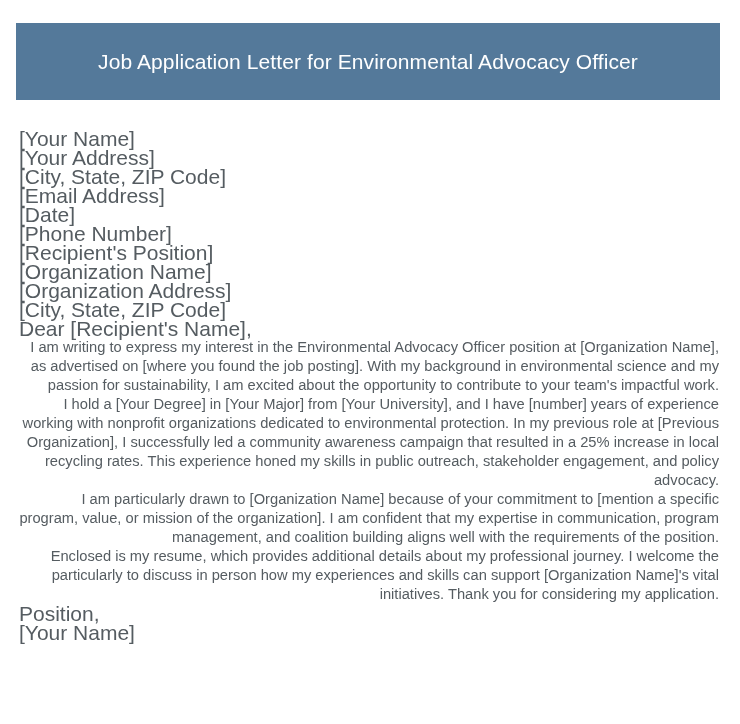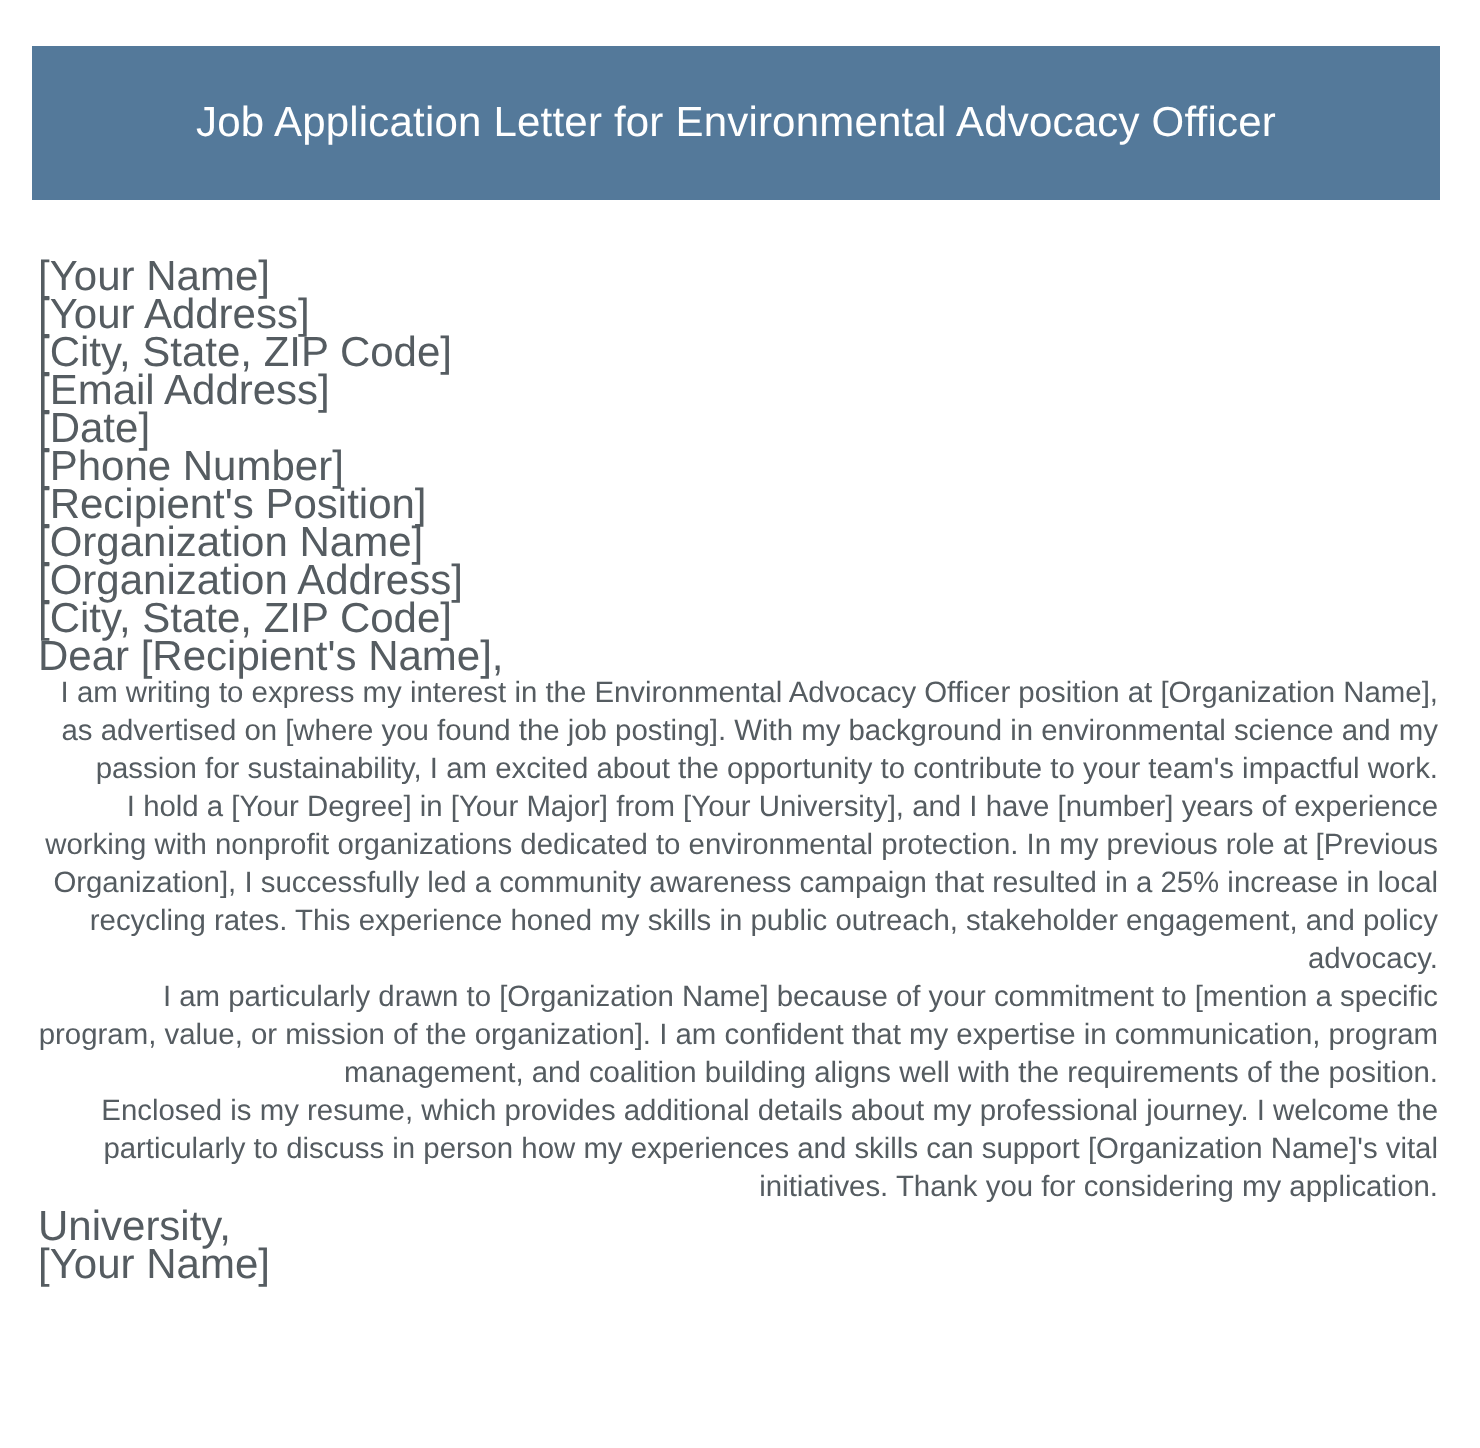--- a/index.html
+++ b/index.html
@@ -90,17 +90,17 @@
       <p class="letter-line">[Phone Number]</p>
       <p class="letter-line">[Recipient's Position]</p>
       <p class="letter-line">[Organization Name]</p>
       <p class="letter-line">[Organization Address]</p>
       <p class="letter-line">[City, State, ZIP Code]</p>
       <p class="letter-line">Dear [Recipient's Name],</p>
       <p class="letter-para">I am writing to express my interest in the Environmental Advocacy Officer position at [Organization Name], as advertised on [where you found the job posting]. With my background in environmental science and my passion for sustainability, I am excited about the opportunity to contribute to your team's impactful work.</p>
       <p class="letter-para">I hold a [Your Degree] in [Your Major] from [Your University], and I have [number] years of experience working with nonprofit organizations dedicated to environmental protection. In my previous role at [Previous Organization], I successfully led a community awareness campaign that resulted in a 25% increase in local recycling rates. This experience honed my skills in public outreach, stakeholder engagement, and policy advocacy.</p>
       <p class="letter-para">I am particularly drawn to [Organization Name] because of your commitment to [mention a specific program, value, or mission of the organization]. I am confident that my expertise in communication, program management, and coalition building aligns well with the requirements of the position.</p>
       <p class="letter-para">Enclosed is my resume, which provides additional details about my professional journey. I welcome the particularly to discuss in person how my experiences and skills can support [Organization Name]'s vital initiatives. Thank you for considering my application.</p>
-      <p class="letter-line">University,</p>
+      <p class="letter-line">Position,</p>
       <p class="letter-line">[Your Name]</p>
     </div>
 
 </div>
 
 </body></html>

